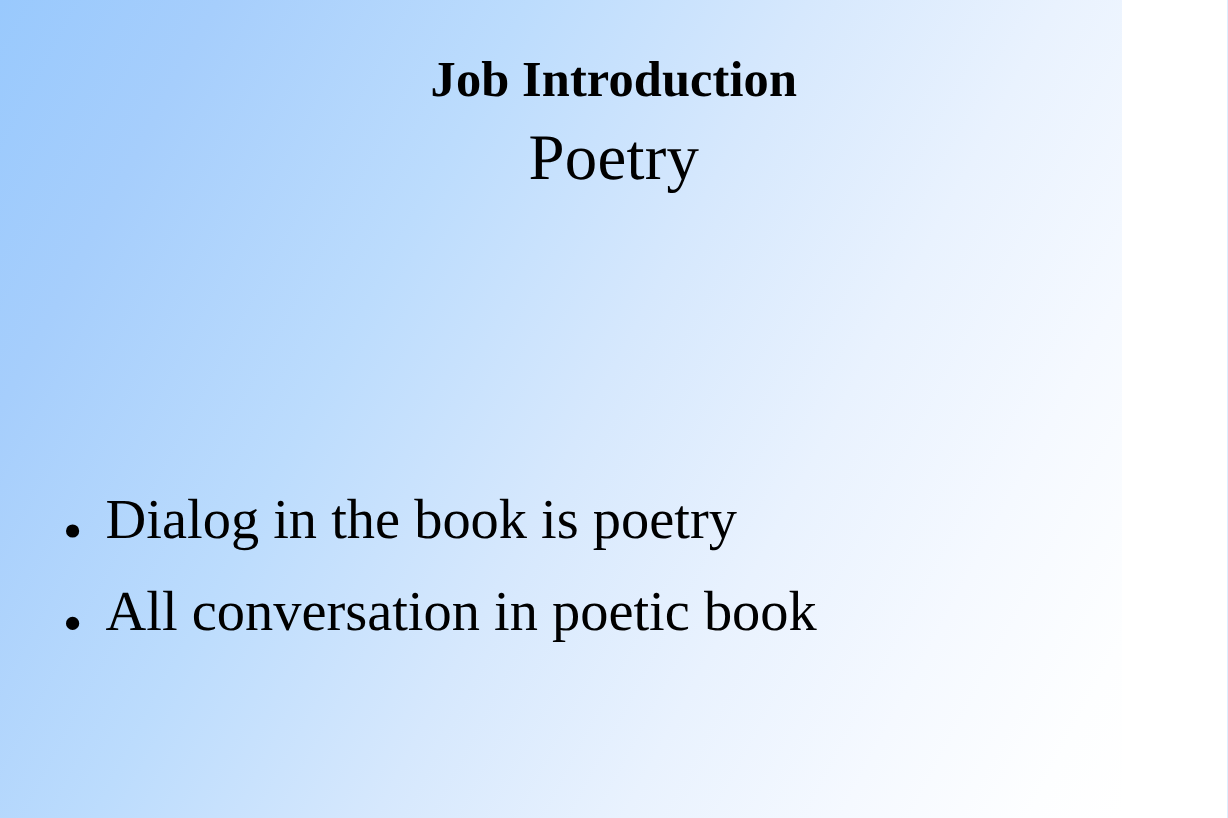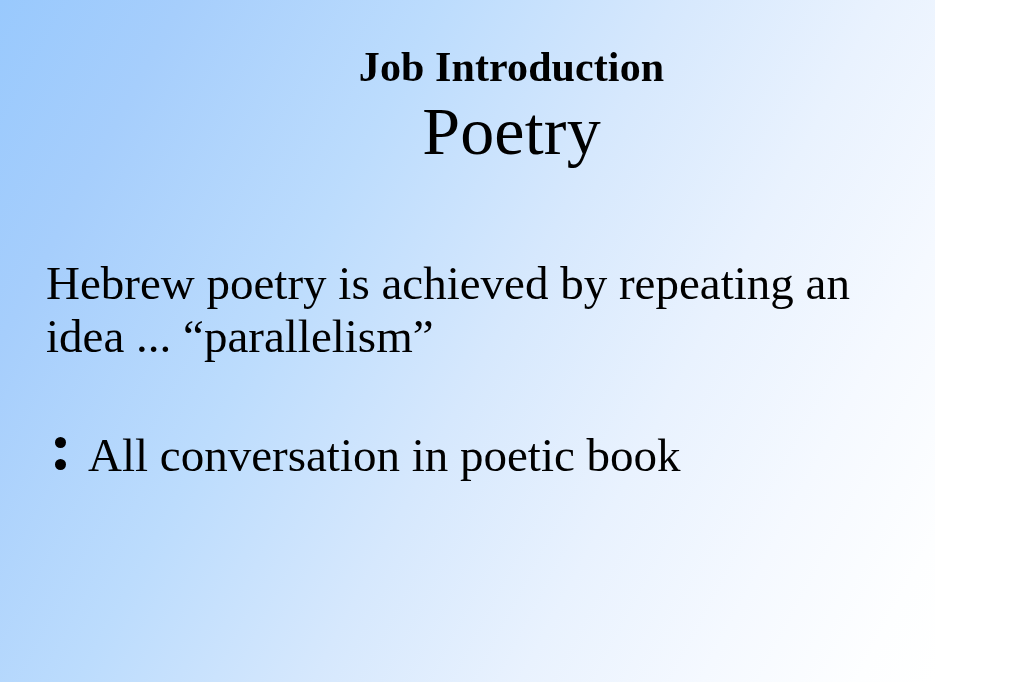--- a/index.html
+++ b/index.html
@@ -60,21 +60,21 @@
     line-height: 46px;
     color: #000000;
     letter-spacing: 0.1px;
   }
 
   .slide-subtitle {
     display: block;
     margin-top: 2px;
     font-family: "Liberation Serif", "DejaVu Serif", serif;
     font-weight: normal;
-    font-size: 68px;
+    font-size: 54px;
     line-height: 78px;
     color: #000000;
     letter-spacing: 0.2px;
   }
 
   
   .lead-paragraph {
     position: absolute;
     left: 46px;
     top: 210px;
@@ -132,25 +132,25 @@
 <body>
 
 <div class="slide">
   <div class="slide-body">
 
     <div class="title-block">
       <span class="slide-title">Job Introduction</span>
       <span class="slide-subtitle">Poetry</span>
     </div>
 
-    <p class="lead-paragraph">Hebrew poetry is achieved by repeating an idea ... “parallelism”</p>
 
     <ul class="bullet-list">
       <li class="bullet-item">
         <span class="bullet-marker"></span>
+        <span class="bullet-text">Dialog in the book is poetry</span>
       </li>
       <li class="bullet-item">
         <span class="bullet-marker"></span>
         <span class="bullet-text">All conversation in poetic book</span>
       </li>
     </ul>
 
   </div>
 </div>
 

